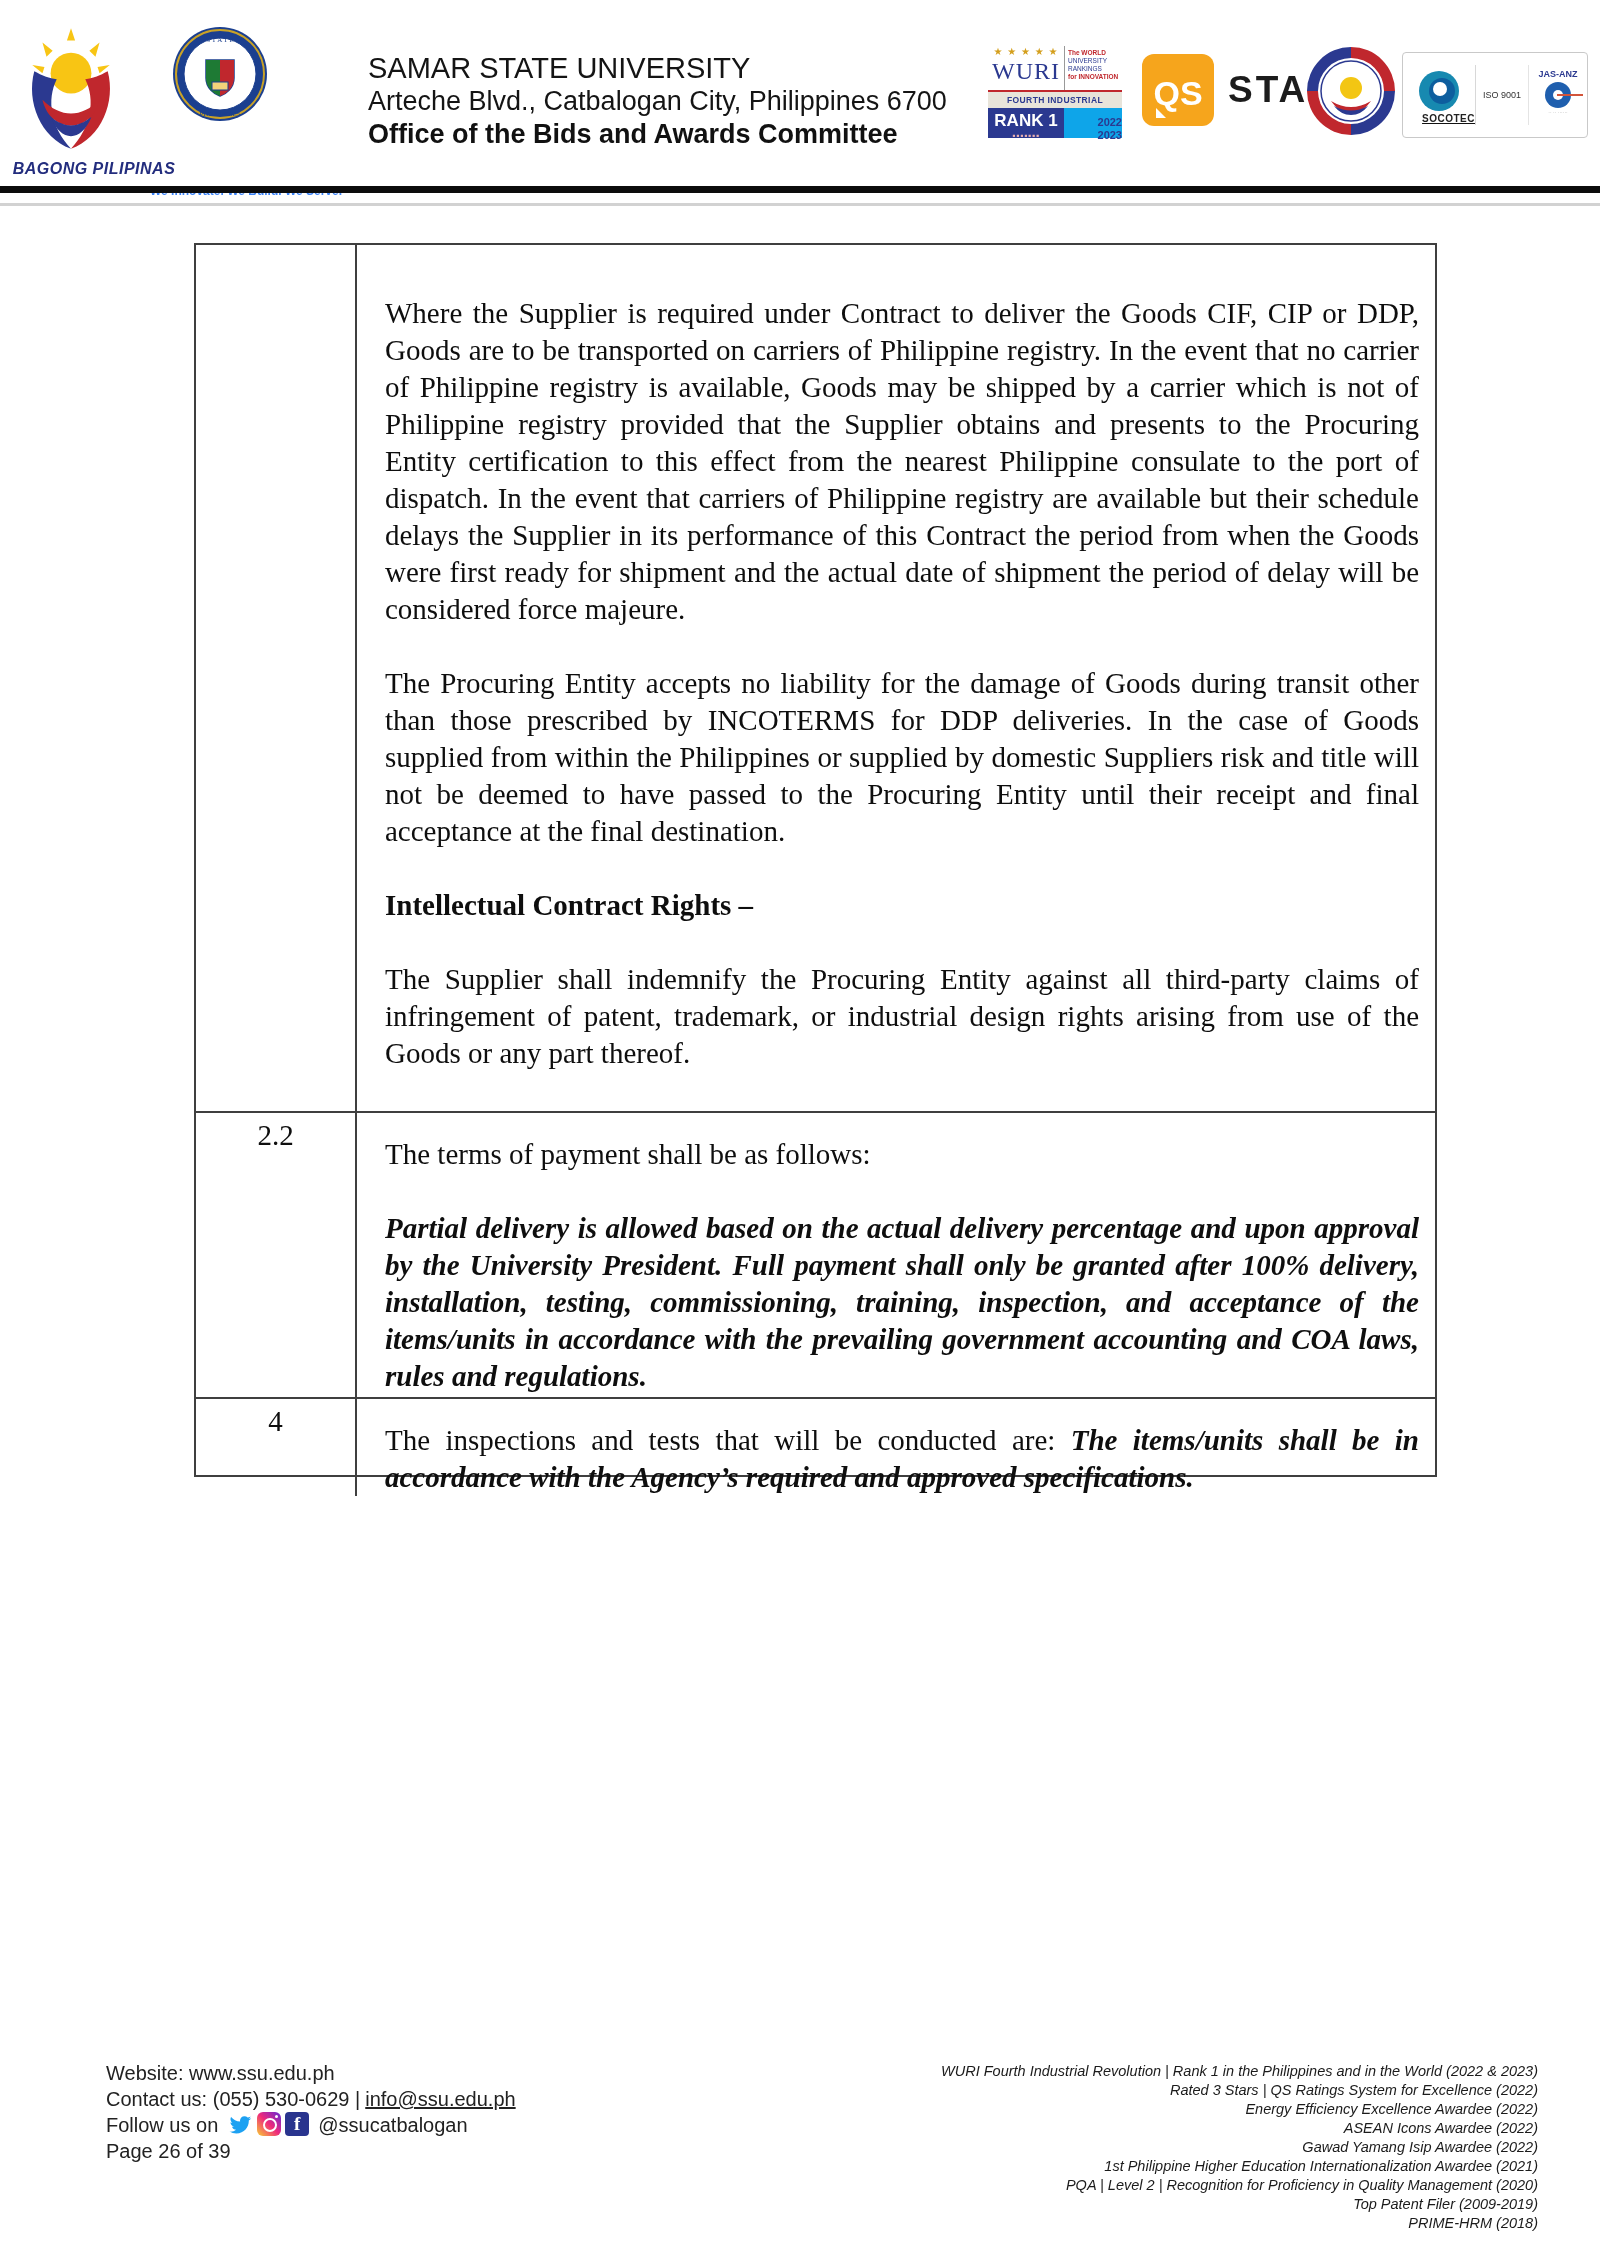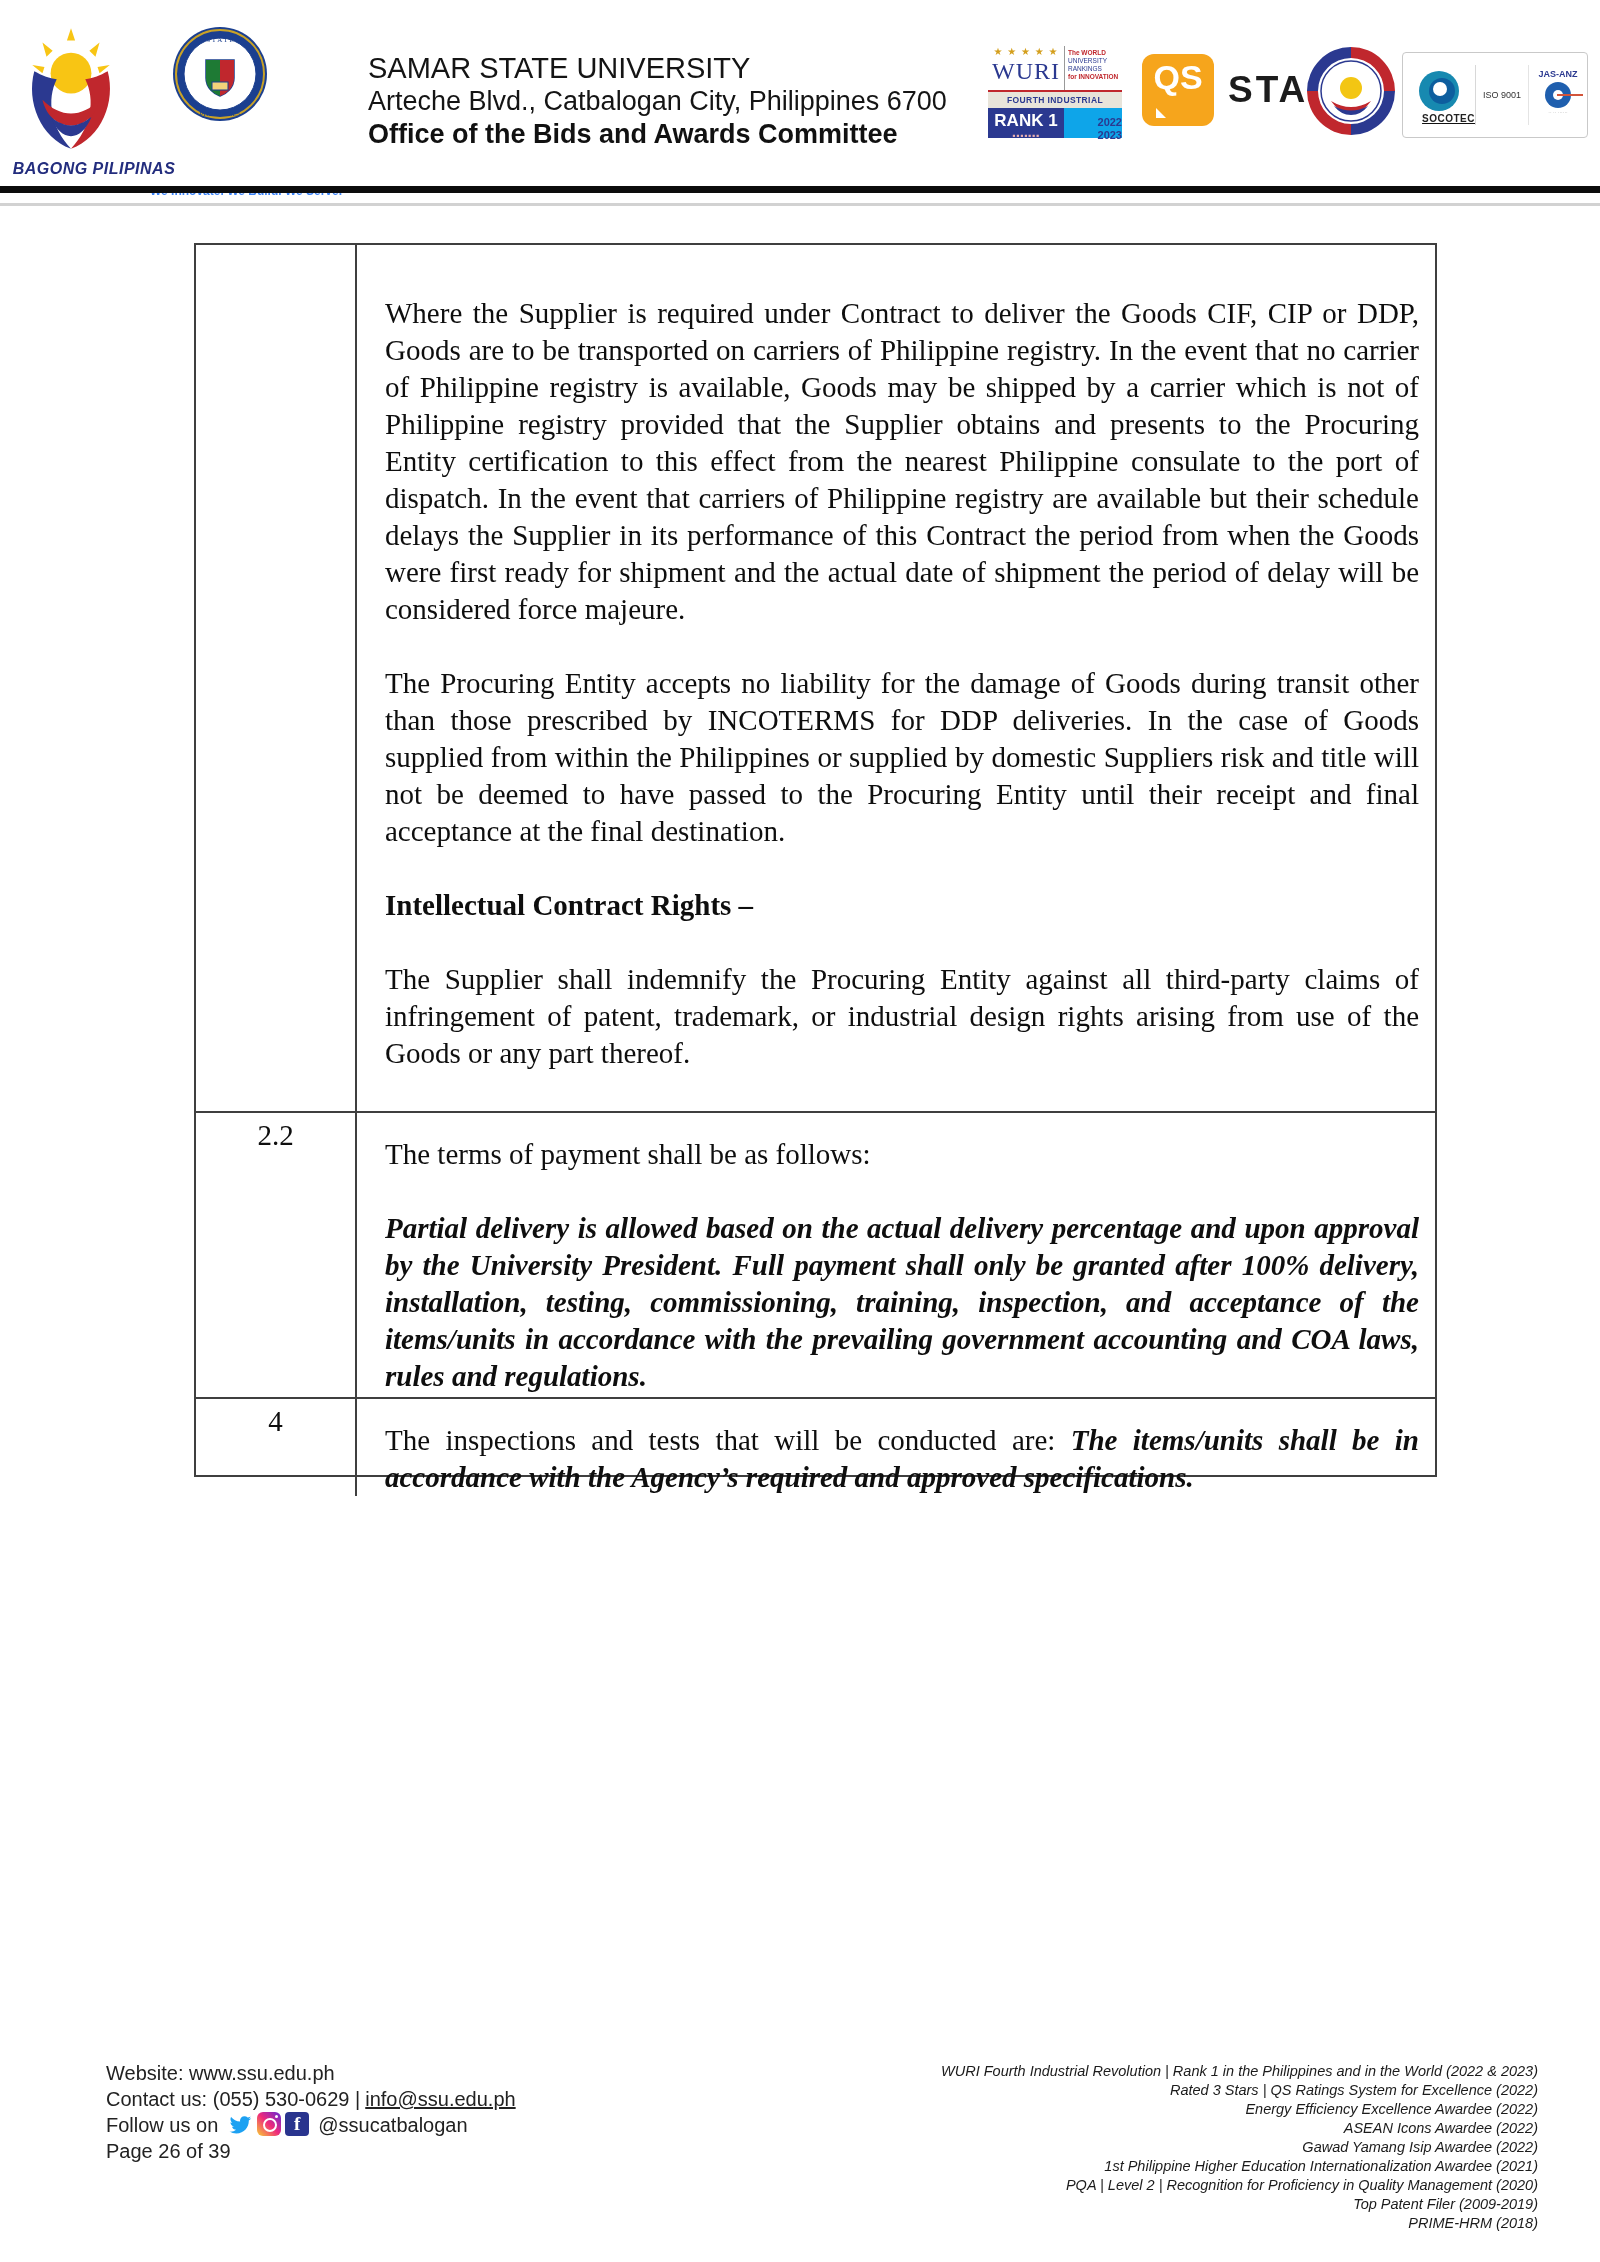--- a/index.html
+++ b/index.html
@@ -33,21 +33,21 @@
   .wuri-band{height:16px;background:#e8e4da;border-top:2px solid #c0272d;color:#2b3990;
     font-size:8.5px;font-weight:bold;text-align:center;line-height:16px;letter-spacing:.4px;}
   .wuri-bot{display:flex;height:30px;}
   .wuri-rank{width:76px;background:#2b3990;color:#fff;font-weight:bold;font-size:17px;text-align:center;line-height:26px;}
   .wuri-rank small{display:block;font-size:4.5px;line-height:4px;color:#e8b0b0;}
   .wuri-years{flex:1;background:#0ea5e9;color:#2b3990;font-weight:bold;font-size:11px;text-align:right;line-height:13px;padding-top:8px;}
 
   
   .qs-wrap{position:absolute;left:1142px;top:54px;display:flex;align-items:center;}
   .qs-box{width:72px;height:72px;background:#f6a51c;border-radius:12px;position:relative;}
-  .qs-box span{position:absolute;left:0;top:4px;width:100%;text-align:center;color:#fff;font-weight:bold;font-size:34px;}
+  .qs-box span{position:absolute;left:0;top:20px;width:100%;text-align:center;color:#fff;font-weight:bold;font-size:34px;}
   .qs-tail{position:absolute;left:14px;bottom:8px;width:0;height:0;border-left:10px solid #fff;border-top:10px solid transparent;}
   .qs-stars{margin-left:14px;font-size:37px;font-weight:bold;color:#1c1c1c;letter-spacing:3px;}
 
   
   .pqa{position:absolute;left:1306px;top:46px;width:90px;height:90px;}
 
   
   .soc{position:absolute;left:1402px;top:52px;width:184px;height:84px;background:#fff;
     border:1px solid #c9c9c9;border-radius:4px;display:flex;align-items:center;}
   .soc-left{width:72px;text-align:right;text-decoration:underline;}

